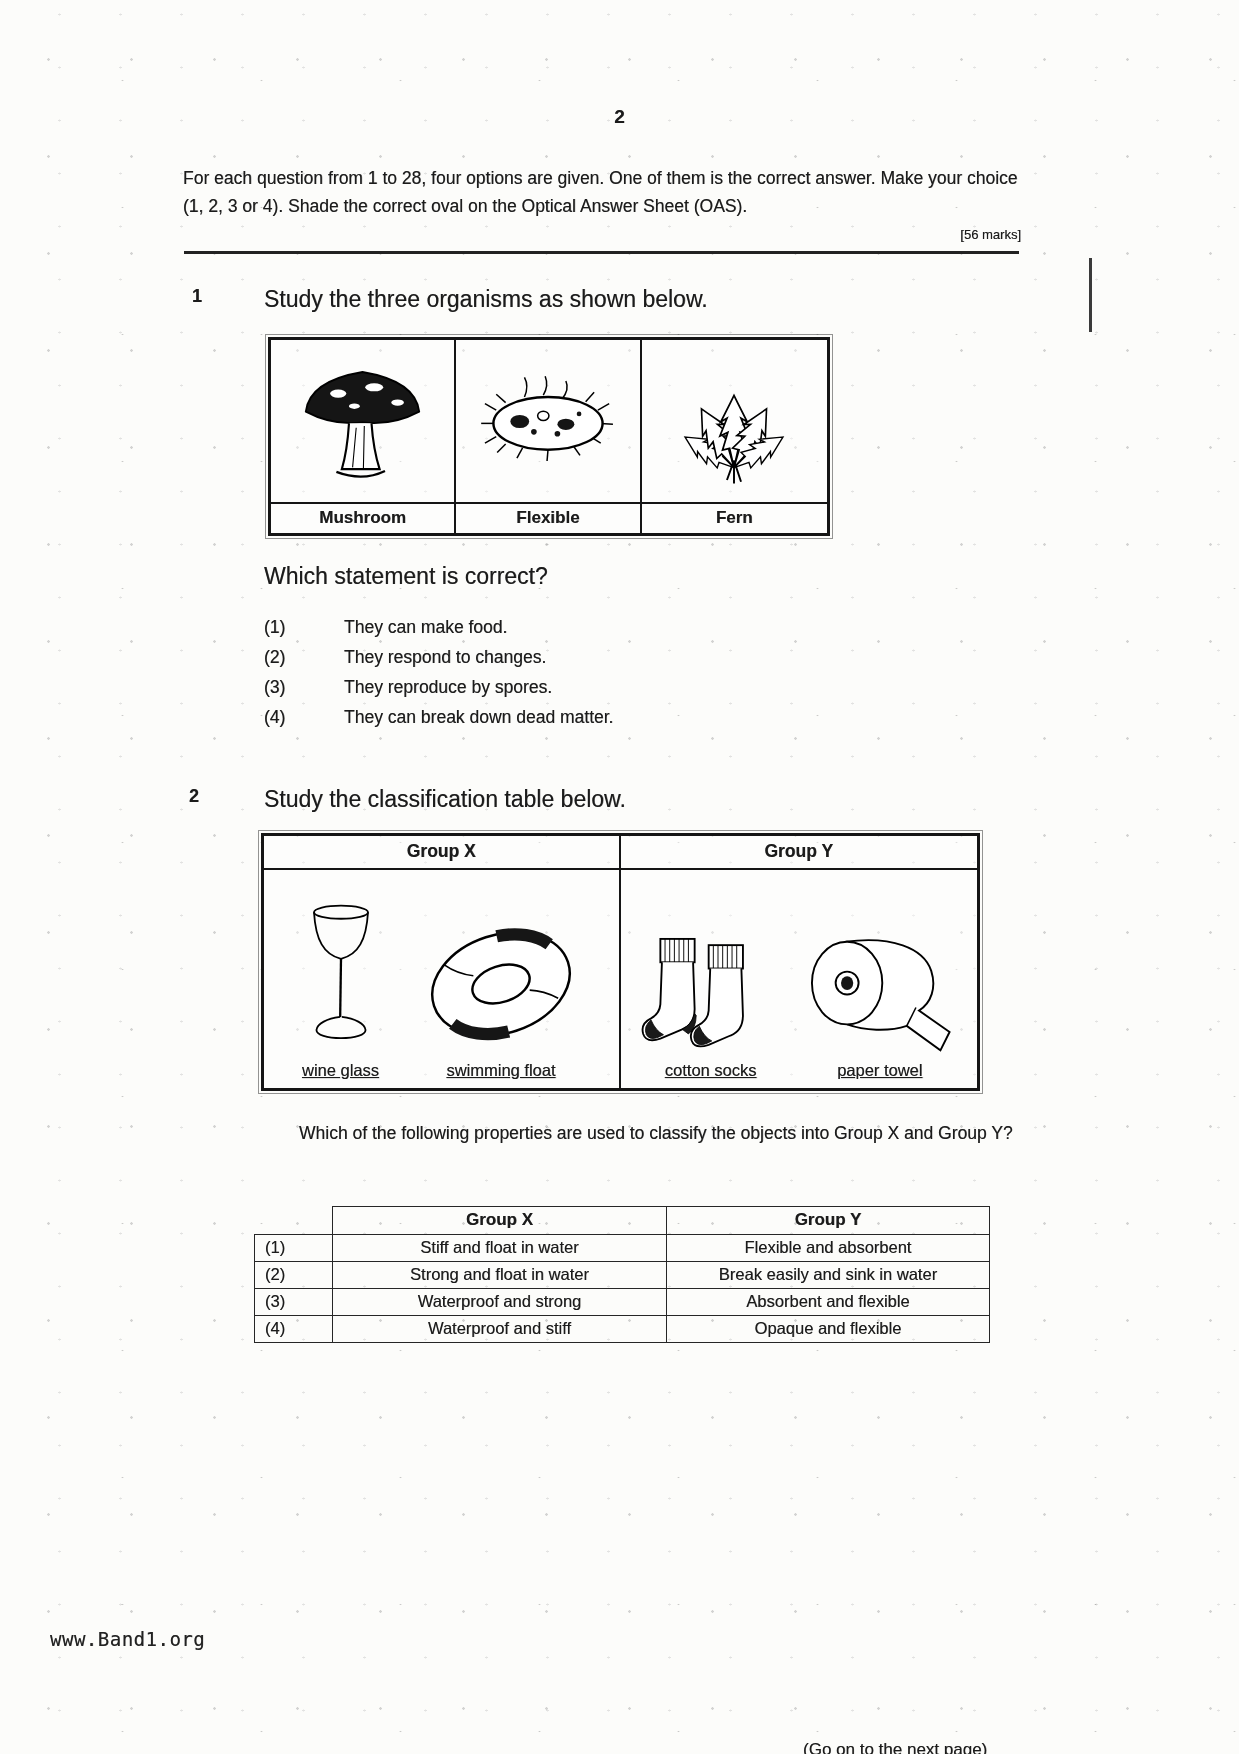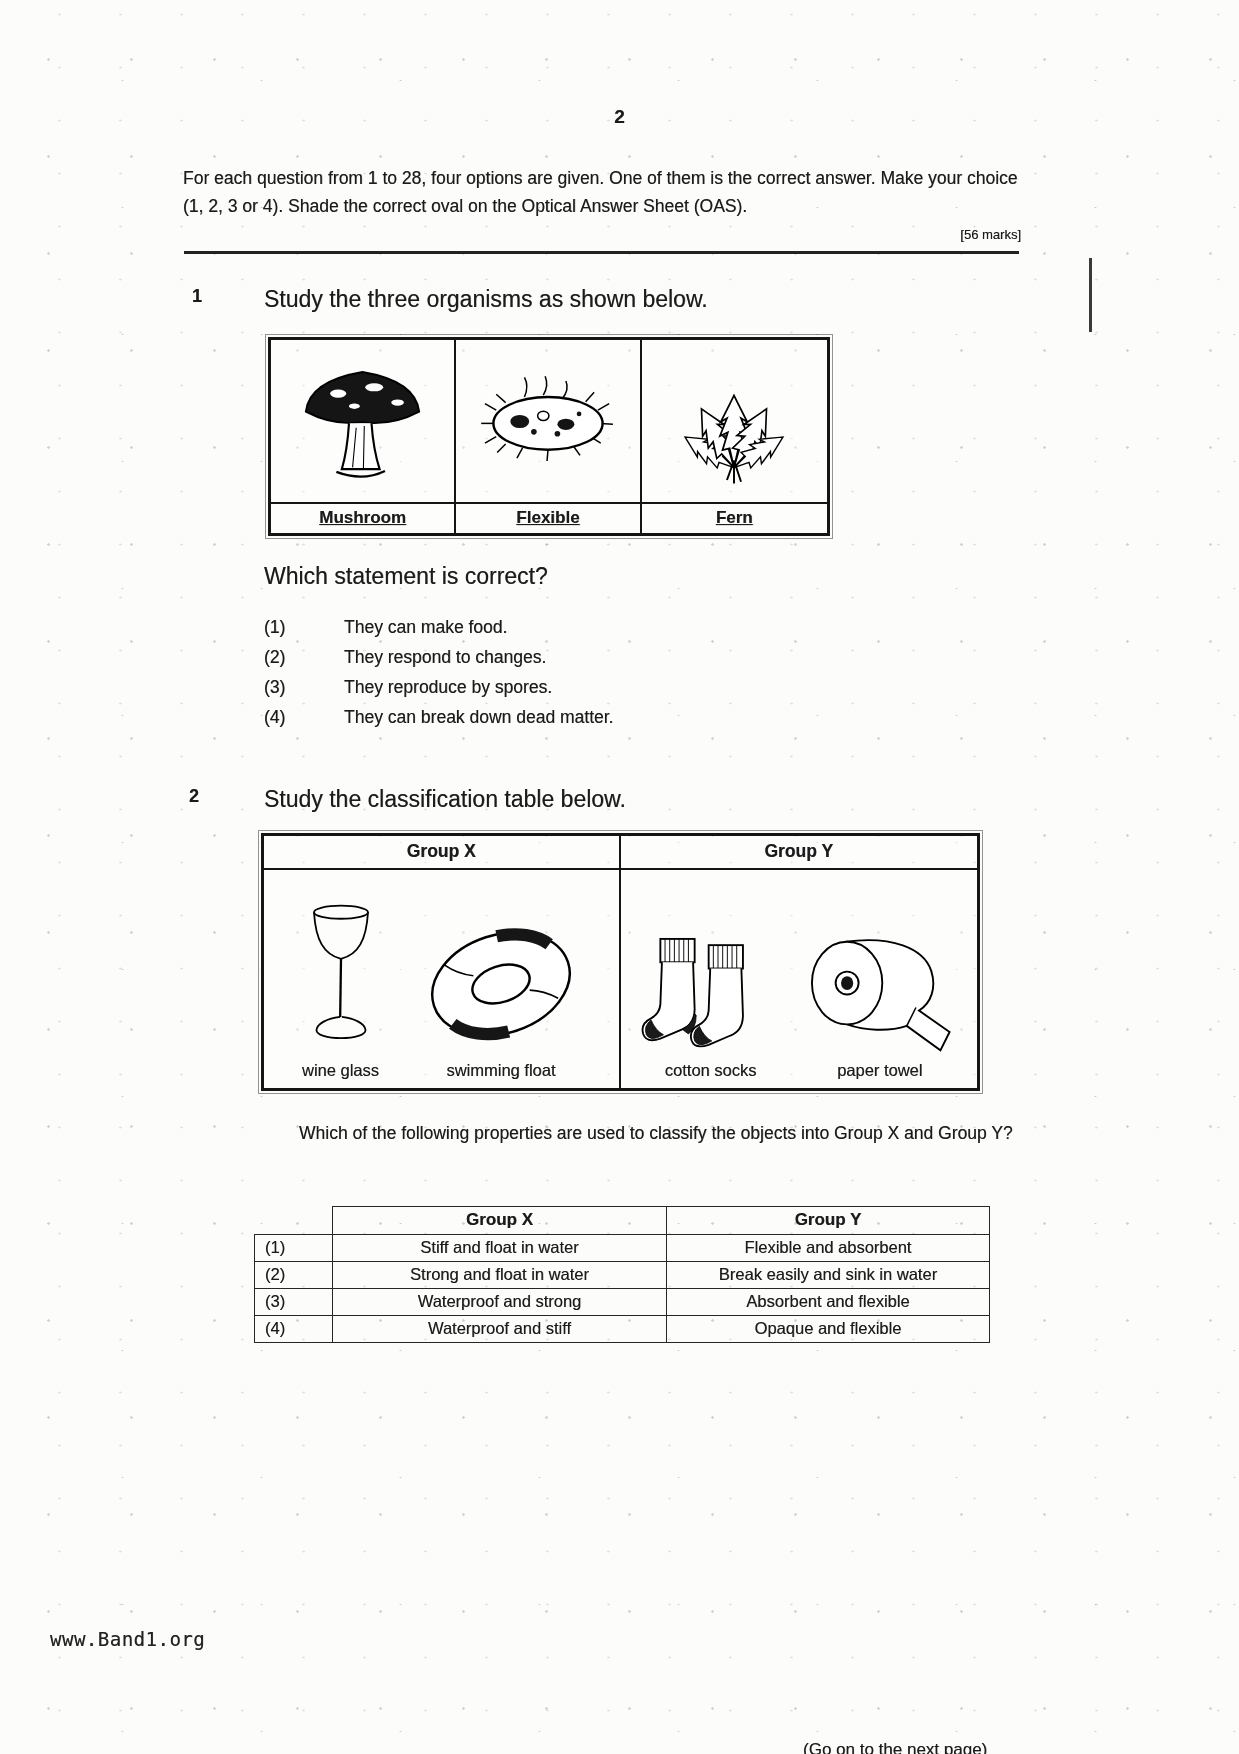--- a/index.html
+++ b/index.html
@@ -21,36 +21,36 @@
   .abs { position:absolute; }
   .pageno { top:106px; left:0; width:1239px; text-align:center; font-size:19px; font-weight:bold; }
   .instr { top:164px; left:183px; width:838px; font-size:17.5px; line-height:1.62; }
   .marks { text-align:right; margin-top:3px; font-size:13px; }
   .rule { top:251px; left:184px; width:835px; height:2.5px; background:#222; }
 
   .qnum { font-size:18px; font-weight:bold; }
   .stem { font-size:23px; }
 
   
-  .org-table { top:337px; left:268px; width:562px; border:3px solid #151515; outline:1px solid rgba(20,20,20,.45); outline-offset:2px; display:grid; grid-template-columns:1fr 1fr 1fr; background:rgba(255,255,255,.4);text-decoration:underline; }
+  .org-table { top:337px; left:268px; width:562px; border:3px solid #151515; outline:1px solid rgba(20,20,20,.45); outline-offset:2px; display:grid; grid-template-columns:1fr 1fr 1fr; background:rgba(255,255,255,.4); }
   .org-img { height:162px; border-right:2px solid #151515; display:flex; align-items:center; justify-content:center; }
   .org-img.last { border-right:none; }
   .org-label { border-top:2px solid #151515; border-right:2px solid #151515; text-align:center; font-weight:bold; font-size:17px; padding:4px 0 5px; }
   .org-label.last { border-right:none; }
 
   .options { display:flex; flex-direction:column; }
   .option { display:flex; line-height:30px; font-size:17.5px; }
   .option .onum { width:80px; }
 
   
   .class-table { top:833px; left:261px; width:719px; border:3px solid #151515; outline:1px solid rgba(20,20,20,.45); outline-offset:2px; display:grid; grid-template-columns:1fr 1fr; background:rgba(255,255,255,.4); }
   .class-head { border-bottom:2px solid #151515; text-align:center; font-weight:bold; font-size:17.5px; padding:5px 0 6px; }
   .class-head.first, .class-body.first { border-right:2px solid #151515; }
   .class-body { height:218px; display:flex; justify-content:space-evenly; align-items:flex-end; padding:6px 2px 6px; }
-  .figure { display:flex; flex-direction:column; align-items:center; justify-content:flex-end; gap:3px; }
+  .figure { display:flex; flex-direction:column; align-items:center; justify-content:flex-end; gap:3px;text-decoration:underline; }
   .figure .flabel { font-size:16.5px; padding-bottom:2px; }
 
   .q2question { font-size:17.5px; line-height:1.75;margin-left:36px; }
 
   
   .props { border-collapse:collapse; table-layout:fixed; width:735px; font-size:16.5px; }
   .props th, .props td { border:1.7px solid #262626; padding:3px 6px 4px; }
   .props th { font-weight:bold; text-align:center; font-size:17px; }
   .props th.ghost { border:none; background:transparent; }
   .props td { text-align:center; }

